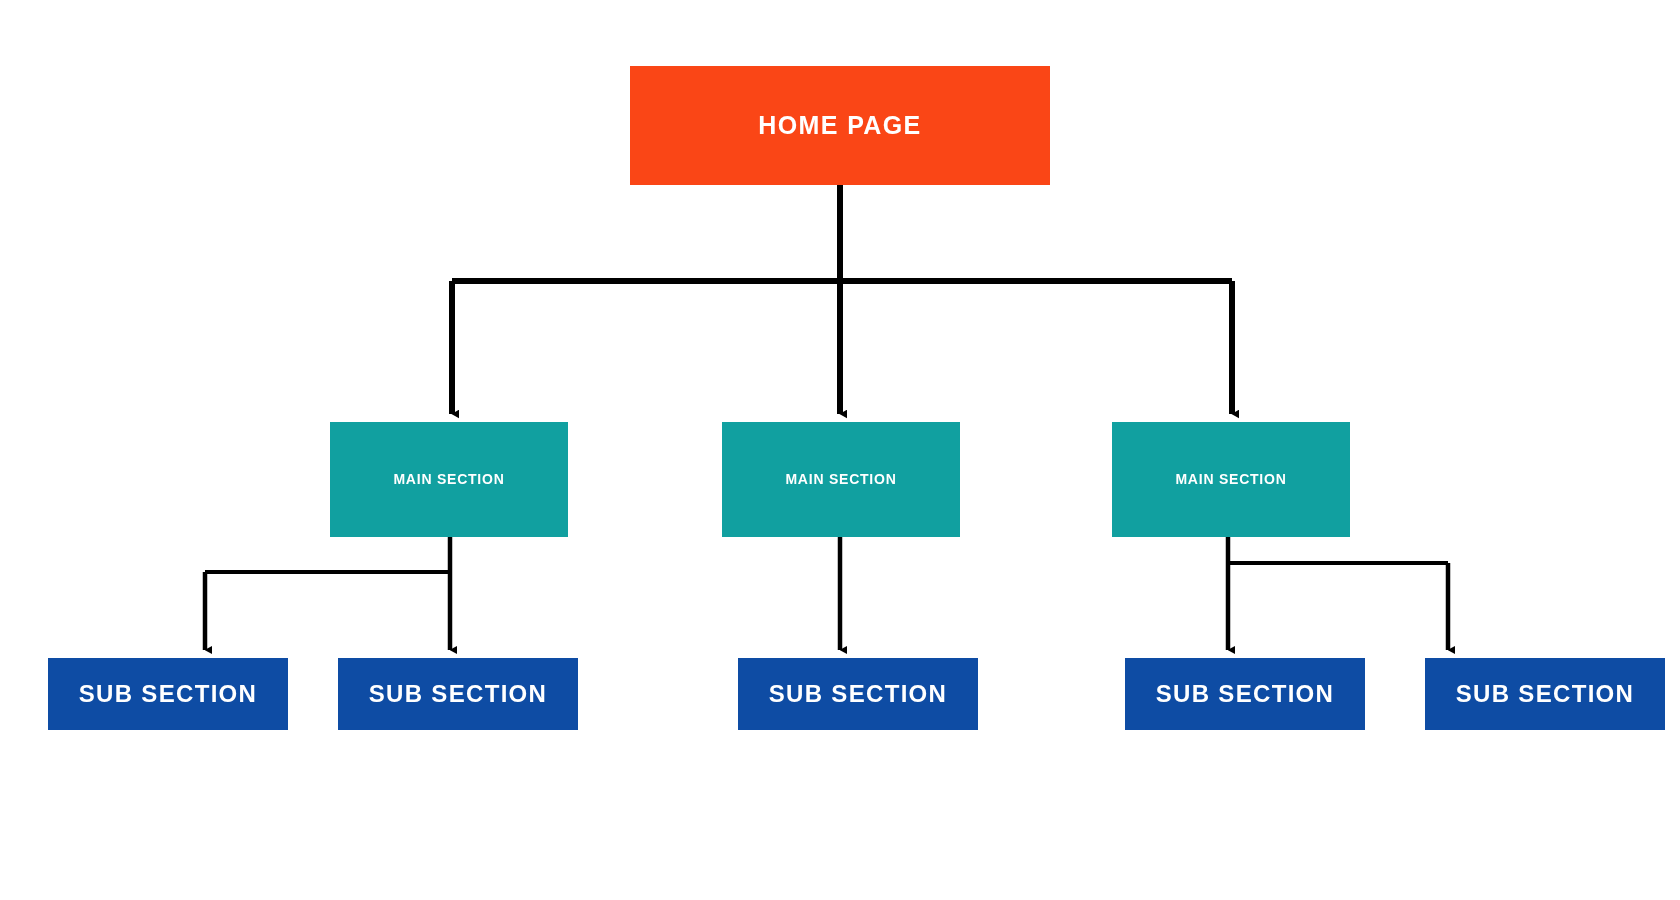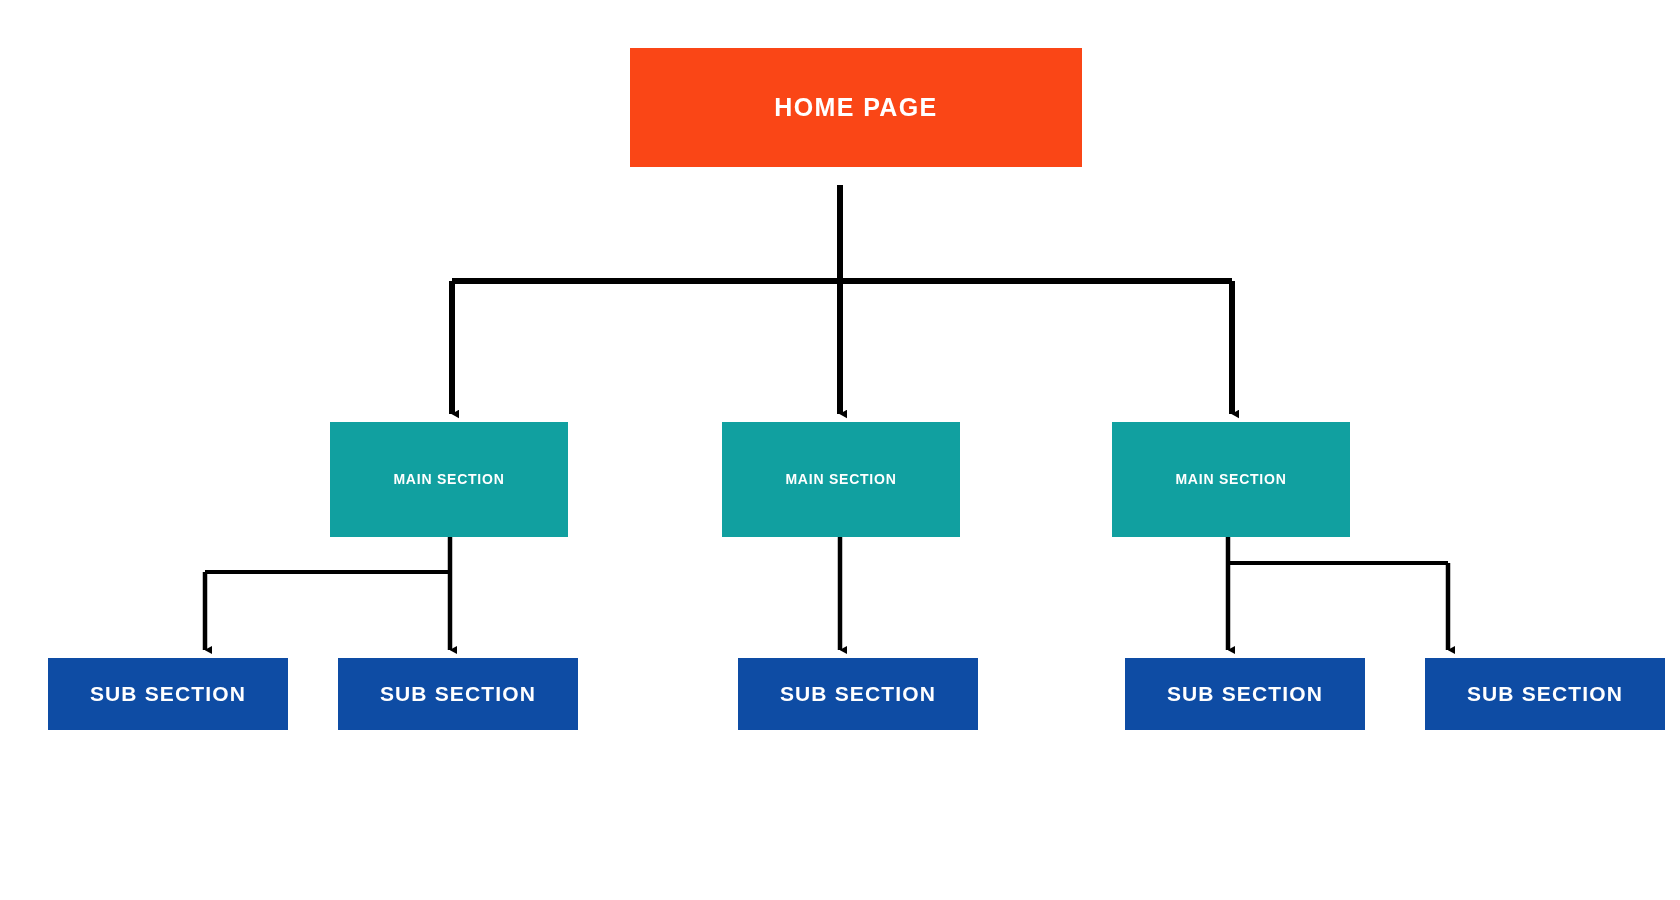--- a/index.html
+++ b/index.html
@@ -43,21 +43,21 @@
   .node-home {
     background: #fa4616;
     font-size: 25px;
   }
   .node-main {
     background: #11a0a0;
     font-size: 14px;
   }
   .node-sub {
     background: #0e4ca4;
-    font-size: 21px;
+    font-size: 24px;
     align-items: center;
   }
   .node-label {
     display: block;
   }
 </style>
 </head>
 <body>
 
 <div id="stage">
@@ -90,21 +90,21 @@
       <path d="M 840,537 L 840,650" stroke="#000000" stroke-width="4.5" fill="none" marker-end="url(#arrowThin)"></path>
     </g>
 
     <g>
       <path d="M 1228,537 L 1228,650" stroke="#000000" stroke-width="4.5" fill="none" marker-end="url(#arrowThin)"></path>
       <path d="M 1228,563 L 1448,563" stroke="#000000" stroke-width="4" fill="none"></path>
       <path d="M 1448,563 L 1448,650" stroke="#000000" stroke-width="4.5" fill="none" marker-end="url(#arrowThin)"></path>
     </g>
   </svg>
 
-  <div class="node node-home" style="left:630px; top:48px; width:452px; height:119px;">
+  <div class="node node-home" style="left:630px; top:66px; width:420px; height:119px;">
     <span class="node-label">HOME PAGE</span>
   </div>
 
   <div class="node node-main" style="left:330px; top:422px; width:238px; height:115px;">
     <span class="node-label">MAIN SECTION</span>
   </div>
   <div class="node node-main" style="left:722px; top:422px; width:238px; height:115px;">
     <span class="node-label">MAIN SECTION</span>
   </div>
   <div class="node node-main" style="left:1112px; top:422px; width:238px; height:115px;">

